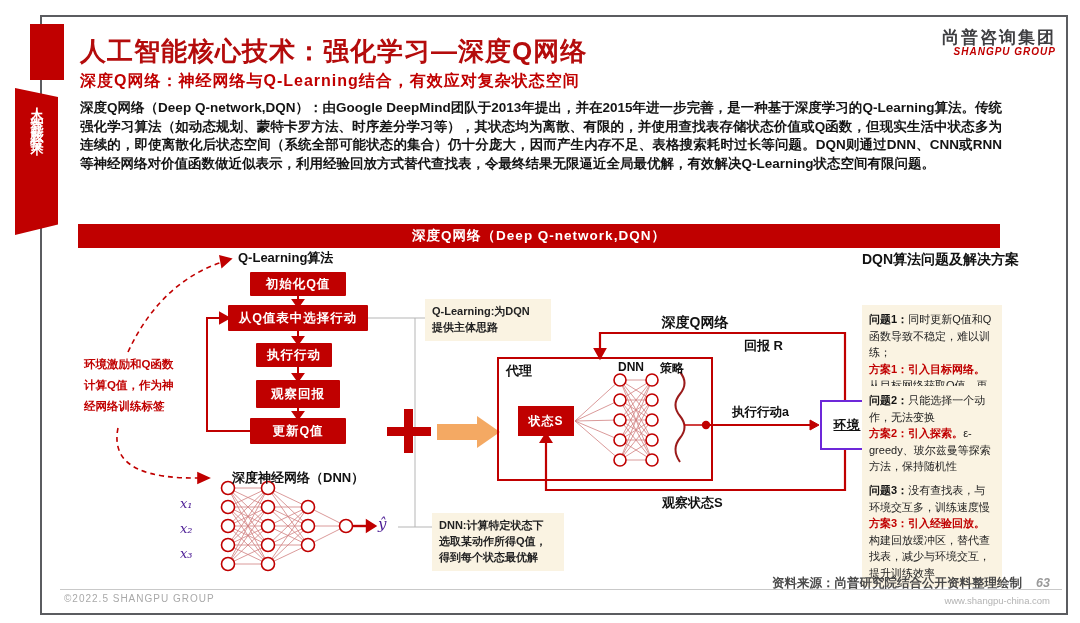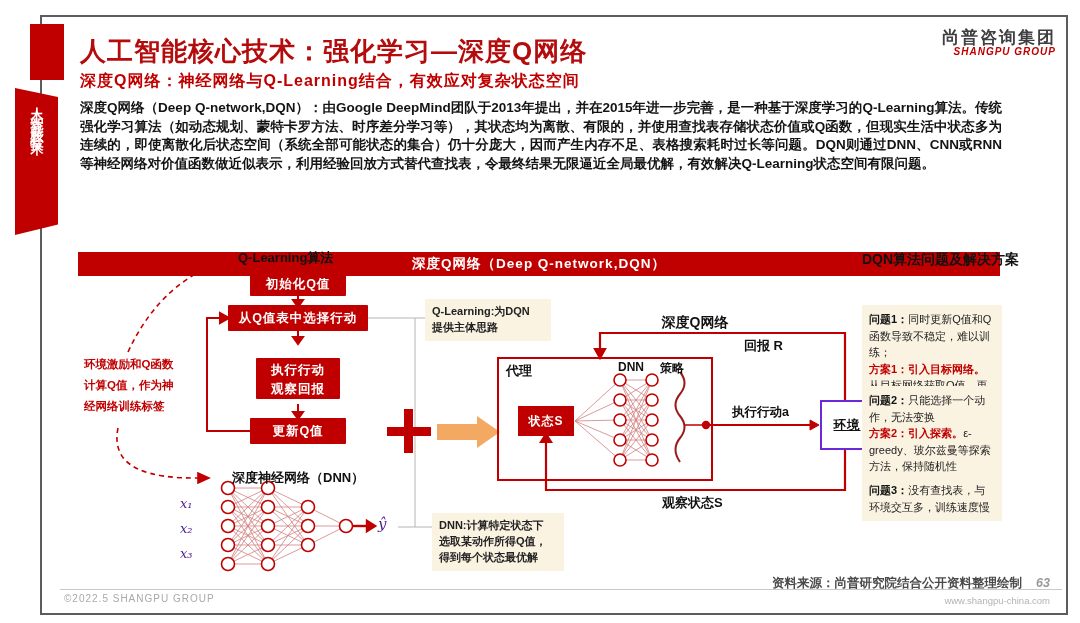--- a/index.html
+++ b/index.html
@@ -12,21 +12,21 @@
   .red-block{left:30px;top:24px;width:34px;height:56px;background:#C00000;z-index:3;}
   .ribbon{left:15px;top:85px;width:43px;height:150px;background:#C00000;z-index:3;
           clip-path:polygon(0 2%,100% 8%,100% 93%,0 100%);display:flex;justify-content:center;}
   .vtext{writing-mode:vertical-rl;color:#fff;font-size:13px;font-weight:bold;letter-spacing:5px;margin-top:12px;}
   .logo-cn{left:936px;top:26px;width:120px;text-align:right;font-size:17px;font-weight:bold;color:#3f3f42;letter-spacing:2px;}
   .logo-en{left:936px;top:46px;width:120px;text-align:right;font-size:10px;font-weight:bold;font-style:italic;color:#C00000;letter-spacing:1px;}
   .title{left:80px;top:34px;width:880px;font-size:26px;font-weight:bold;color:#B40C0C;letter-spacing:1px;}
   .subtitle{left:80px;top:71px;width:880px;font-size:16px;font-weight:bold;color:#C00000;letter-spacing:1px;}
   .bodytext{left:80px;top:99px;width:922px;font-size:13.5px;line-height:18.6px;text-align:justify;font-weight:600;color:#141414;}
   .banner{left:78px;top:224px;width:922px;height:24px;background:#C00000;color:#fff;font-size:13.5px;font-weight:bold;
-          display:flex;align-items:center;justify-content:center;letter-spacing:1px;margin-top:28px;}
+          display:flex;align-items:center;justify-content:center;letter-spacing:1px;}
   .dlabel{font-weight:bold;color:#111;}
   .step{background:#C00000;color:#fff;border-radius:1px;font-weight:bold;font-size:12.5px;
         display:flex;align-items:center;justify-content:center;letter-spacing:1px;}
   .note{background:#FAF3E2;color:#222;font-size:11px;line-height:1.45;padding:5px 7px;white-space:pre-line;font-weight:600;}
   .red-anno{color:#C00000;font-size:11.5px;line-height:21px;font-weight:600;white-space:pre-line;}
   .mathlab{font-family:"DejaVu Serif",serif;font-style:italic;font-size:13px;color:#4c1d95;}
   .agent-box{left:497px;top:357px;width:212px;height:120px;border:2px solid #C00000;}
   .state-box{left:518px;top:406px;width:56px;height:30px;background:#C00000;color:#fff;font-size:12px;font-weight:bold;
              display:flex;align-items:center;justify-content:center;letter-spacing:1px;}
   .env-box{left:820px;top:400px;width:50px;height:46px;border:2px solid #6d28d9;background:#fff;font-size:12.5px;font-weight:bold;
@@ -215,22 +215,22 @@
   <div class="abs logo-en z2">SHANGPU GROUP</div>
 
   <div class="abs title z2">人工智能核心技术：强化学习—深度Q网络</div>
   <div class="abs subtitle z2">深度Q网络：神经网络与Q-Learning结合，有效应对复杂状态空间</div>
   <div class="abs bodytext z2"><b>深度Q网络（Deep Q-network,DQN）：</b><span>由Google DeepMind团队于2013年提出，并在2015年进一步完善，是一种基于深度学习的Q-Learning算法。传统强化学习算法（如动态规划、蒙特卡罗方法、时序差分学习等），其状态均为离散、有限的，并使用查找表存储状态价值或Q函数，但现实生活中状态多为连续的，即使离散化后状态空间（系统全部可能状态的集合）仍十分庞大，因而产生内存不足、表格搜索耗时过长等问题。DQN则通过DNN、CNN或RNN等神经网络对价值函数做近似表示，利用经验回放方式替代查找表，令最终结果无限逼近全局最优解，有效解决Q-Learning状态空间有限问题。</span></div>
   <div class="abs banner z2">深度Q网络（Deep Q-network,DQN）</div>
 
   <div class="abs dlabel z2" style="left:238px;top:249px;font-size:13px;">Q-Learning算法</div>
   <div class="abs step z2" style="left:250px;top:272px;width:96px;height:24px;">初始化Q值</div>
   <div class="abs step z2" style="left:228px;top:305px;width:140px;height:26px;">从Q值表中选择行动</div>
-  <div class="abs step z2" style="left:256px;top:358px;width:84px;height:24px;">执行行动</div>
-  <div class="abs step z2" style="left:256px;top:380px;width:84px;height:19px;">观察回报</div>
+  <div class="abs step z2" style="left:256px;top:343px;width:76px;height:24px;">执行行动</div>
+  <div class="abs step z2" style="left:256px;top:380px;width:84px;height:28px;">观察回报</div>
   <div class="abs step z2" style="left:250px;top:418px;width:96px;height:26px;">更新Q值</div>
   <div class="abs note z2" style="left:425px;top:299px;width:112px;">Q-Learning:为DQN
 提供主体思路</div>
   <div class="abs red-anno z2" style="left:84px;top:354px;width:118px;">环境激励和Q函数
 计算Q值，作为神
 经网络训练标签</div>
 
   <div class="abs dlabel z2" style="left:232px;top:469px;font-size:13px;">深度神经网络（DNN）</div>
   <div class="abs mathlab z2" style="left:180px;top:496px;">x₁</div>
   <div class="abs mathlab z2" style="left:180px;top:521px;">x₂</div>
@@ -255,20 +255,21 @@
   <div class="abs issue z2" style="left:862px;top:281px;margin-top:24px;">
     <span class="pl">问题1：</span><span>同时更新Q值和Q函数导致不稳定，难以训练；</span>
     <div><span class="sl">方案1：引入目标网络。</span><span>从目标网络获取Q值，更新Q函数（N次），使用新Q函数更新目标网络</span></div>
   </div>
   <div class="abs issue z2" style="left:862px;top:386px;">
     <span class="pl">问题2：</span><span>只能选择一个动作，无法变换</span>
     <div><span class="sl">方案2：引入探索。</span><span>ε-greedy、玻尔兹曼等探索方法，保持随机性</span></div>
   </div>
   <div class="abs issue z2" style="left:862px;top:476px;">
     <span class="pl">问题3：</span><span>没有查找表，与环境交互多，训练速度慢</span>
+    <div><span class="sl">方案3：引入经验回放。</span><span>构建回放缓冲区，替代查找表，减少与环境交互，提升训练效率</span></div>
   </div>
 
   <div class="abs footer-line"></div>
   <div class="abs copyright z2">©2022.5  SHANGPU GROUP</div>
   <div class="abs source z2"><span>资料来源：尚普研究院结合公开资料整理绘制</span><span class="pagenum">63</span></div>
   <div class="abs website z2">www.shangpu-china.com</div>
 
 </div>
 
 </body></html>

